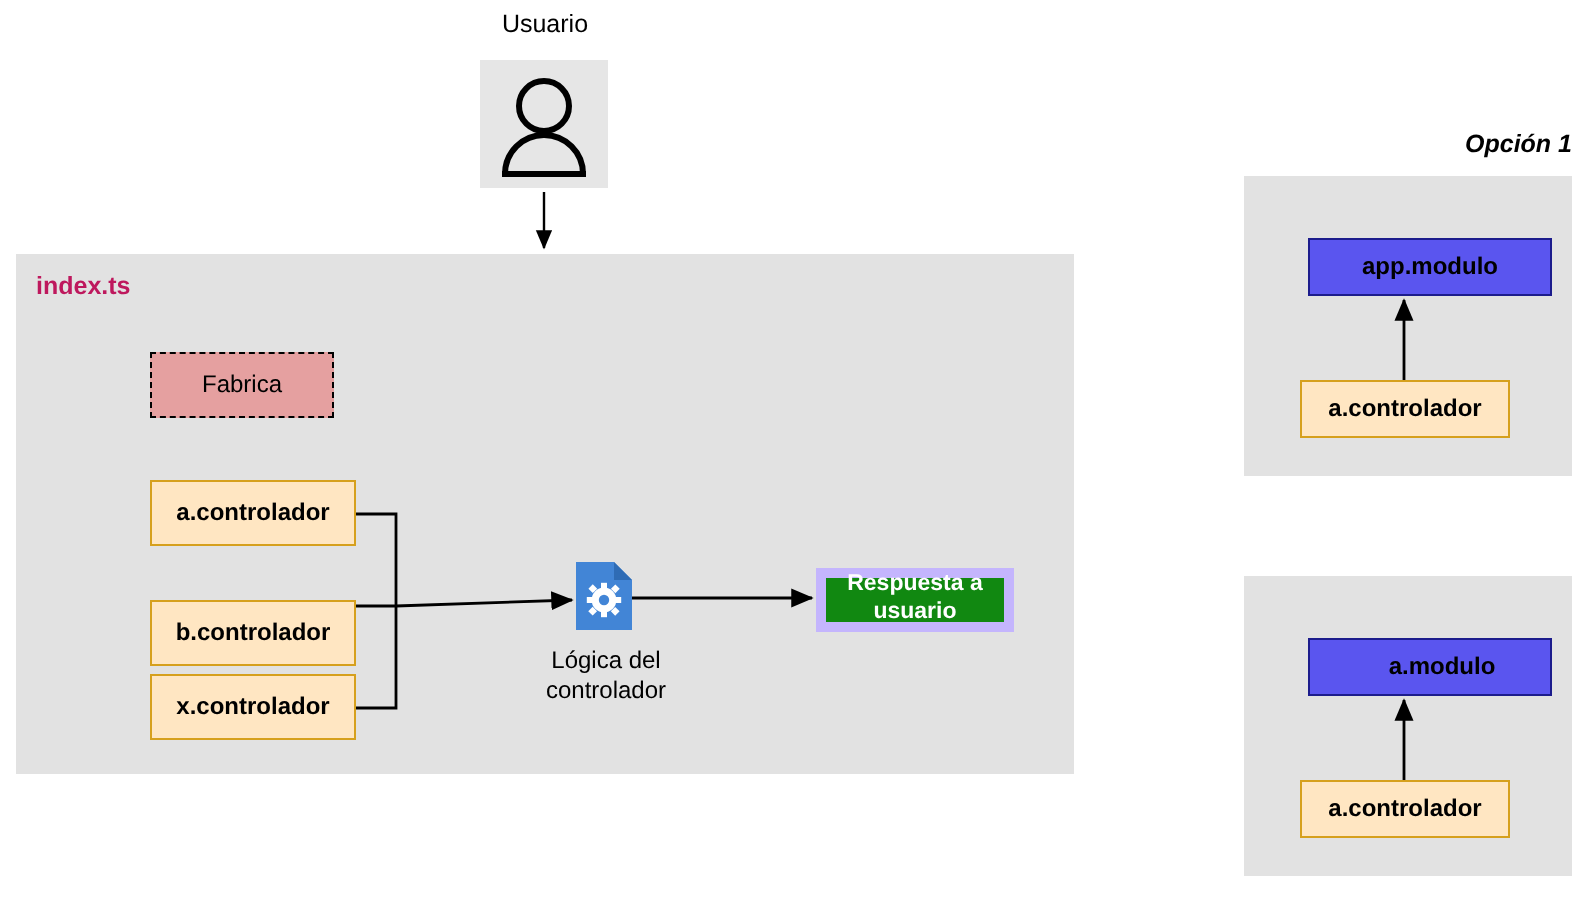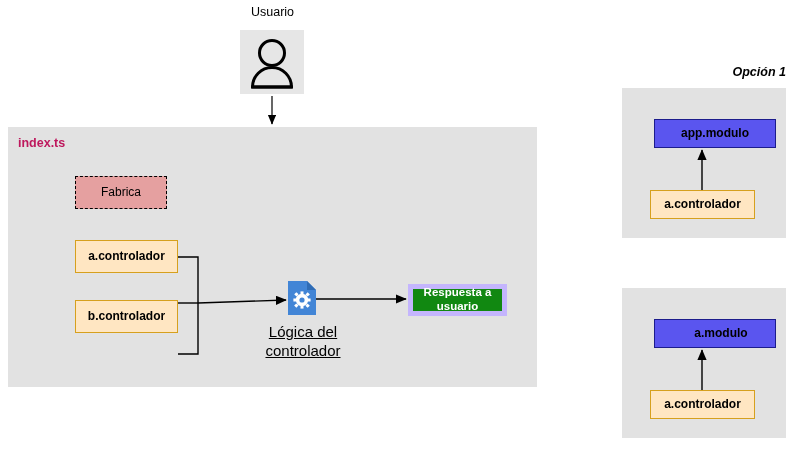--- a/index.html
+++ b/index.html
@@ -111,24 +111,23 @@
     top: 281px;
     width: 28px;
     height: 34px;
   }
   .logic-caption {
     position: absolute;
     left: 253px;
     top: 323px;
     width: 100px;
     text-align: center;
-    font-size: 15px;
+    font-size: 12px;
     line-height: 1.25;
     color: #000;
-    text-decoration: underline;
   }
 
   
   .response {
     left: 408px;
     top: 284px;
     width: 99px;
     height: 32px;
     background: #118811;
     border: 5px solid #c4b5fd;
@@ -203,20 +202,21 @@
   </div>
 
   <div class="container-main">
     <div class="container-title">index.ts</div>
   </div>
 
   <div class="node fabrica">Fabrica</div>
 
   <div class="node ctrl ctrl-a">a.controlador</div>
   <div class="node ctrl ctrl-b">b.controlador</div>
+  <div class="node ctrl ctrl-x">x.controlador</div>
 
   <div class="logic-icon">
     <svg width="28" height="34" viewBox="0 0 28 34">
       <path d="M0 0 H19 L28 9 V34 H0 Z" fill="#4285d6"></path>
       <path d="M19 0 L28 9 H19 Z" fill="#2f6cb5"></path>
       <g transform="translate(14,19)" fill="#ffffff">
         <circle cx="0" cy="0" r="6.2"></circle>
         <g>
           <rect x="-1.5" y="-8.6" width="3" height="3.2"></rect>
           <rect x="-1.5" y="5.4" width="3" height="3.2"></rect>

